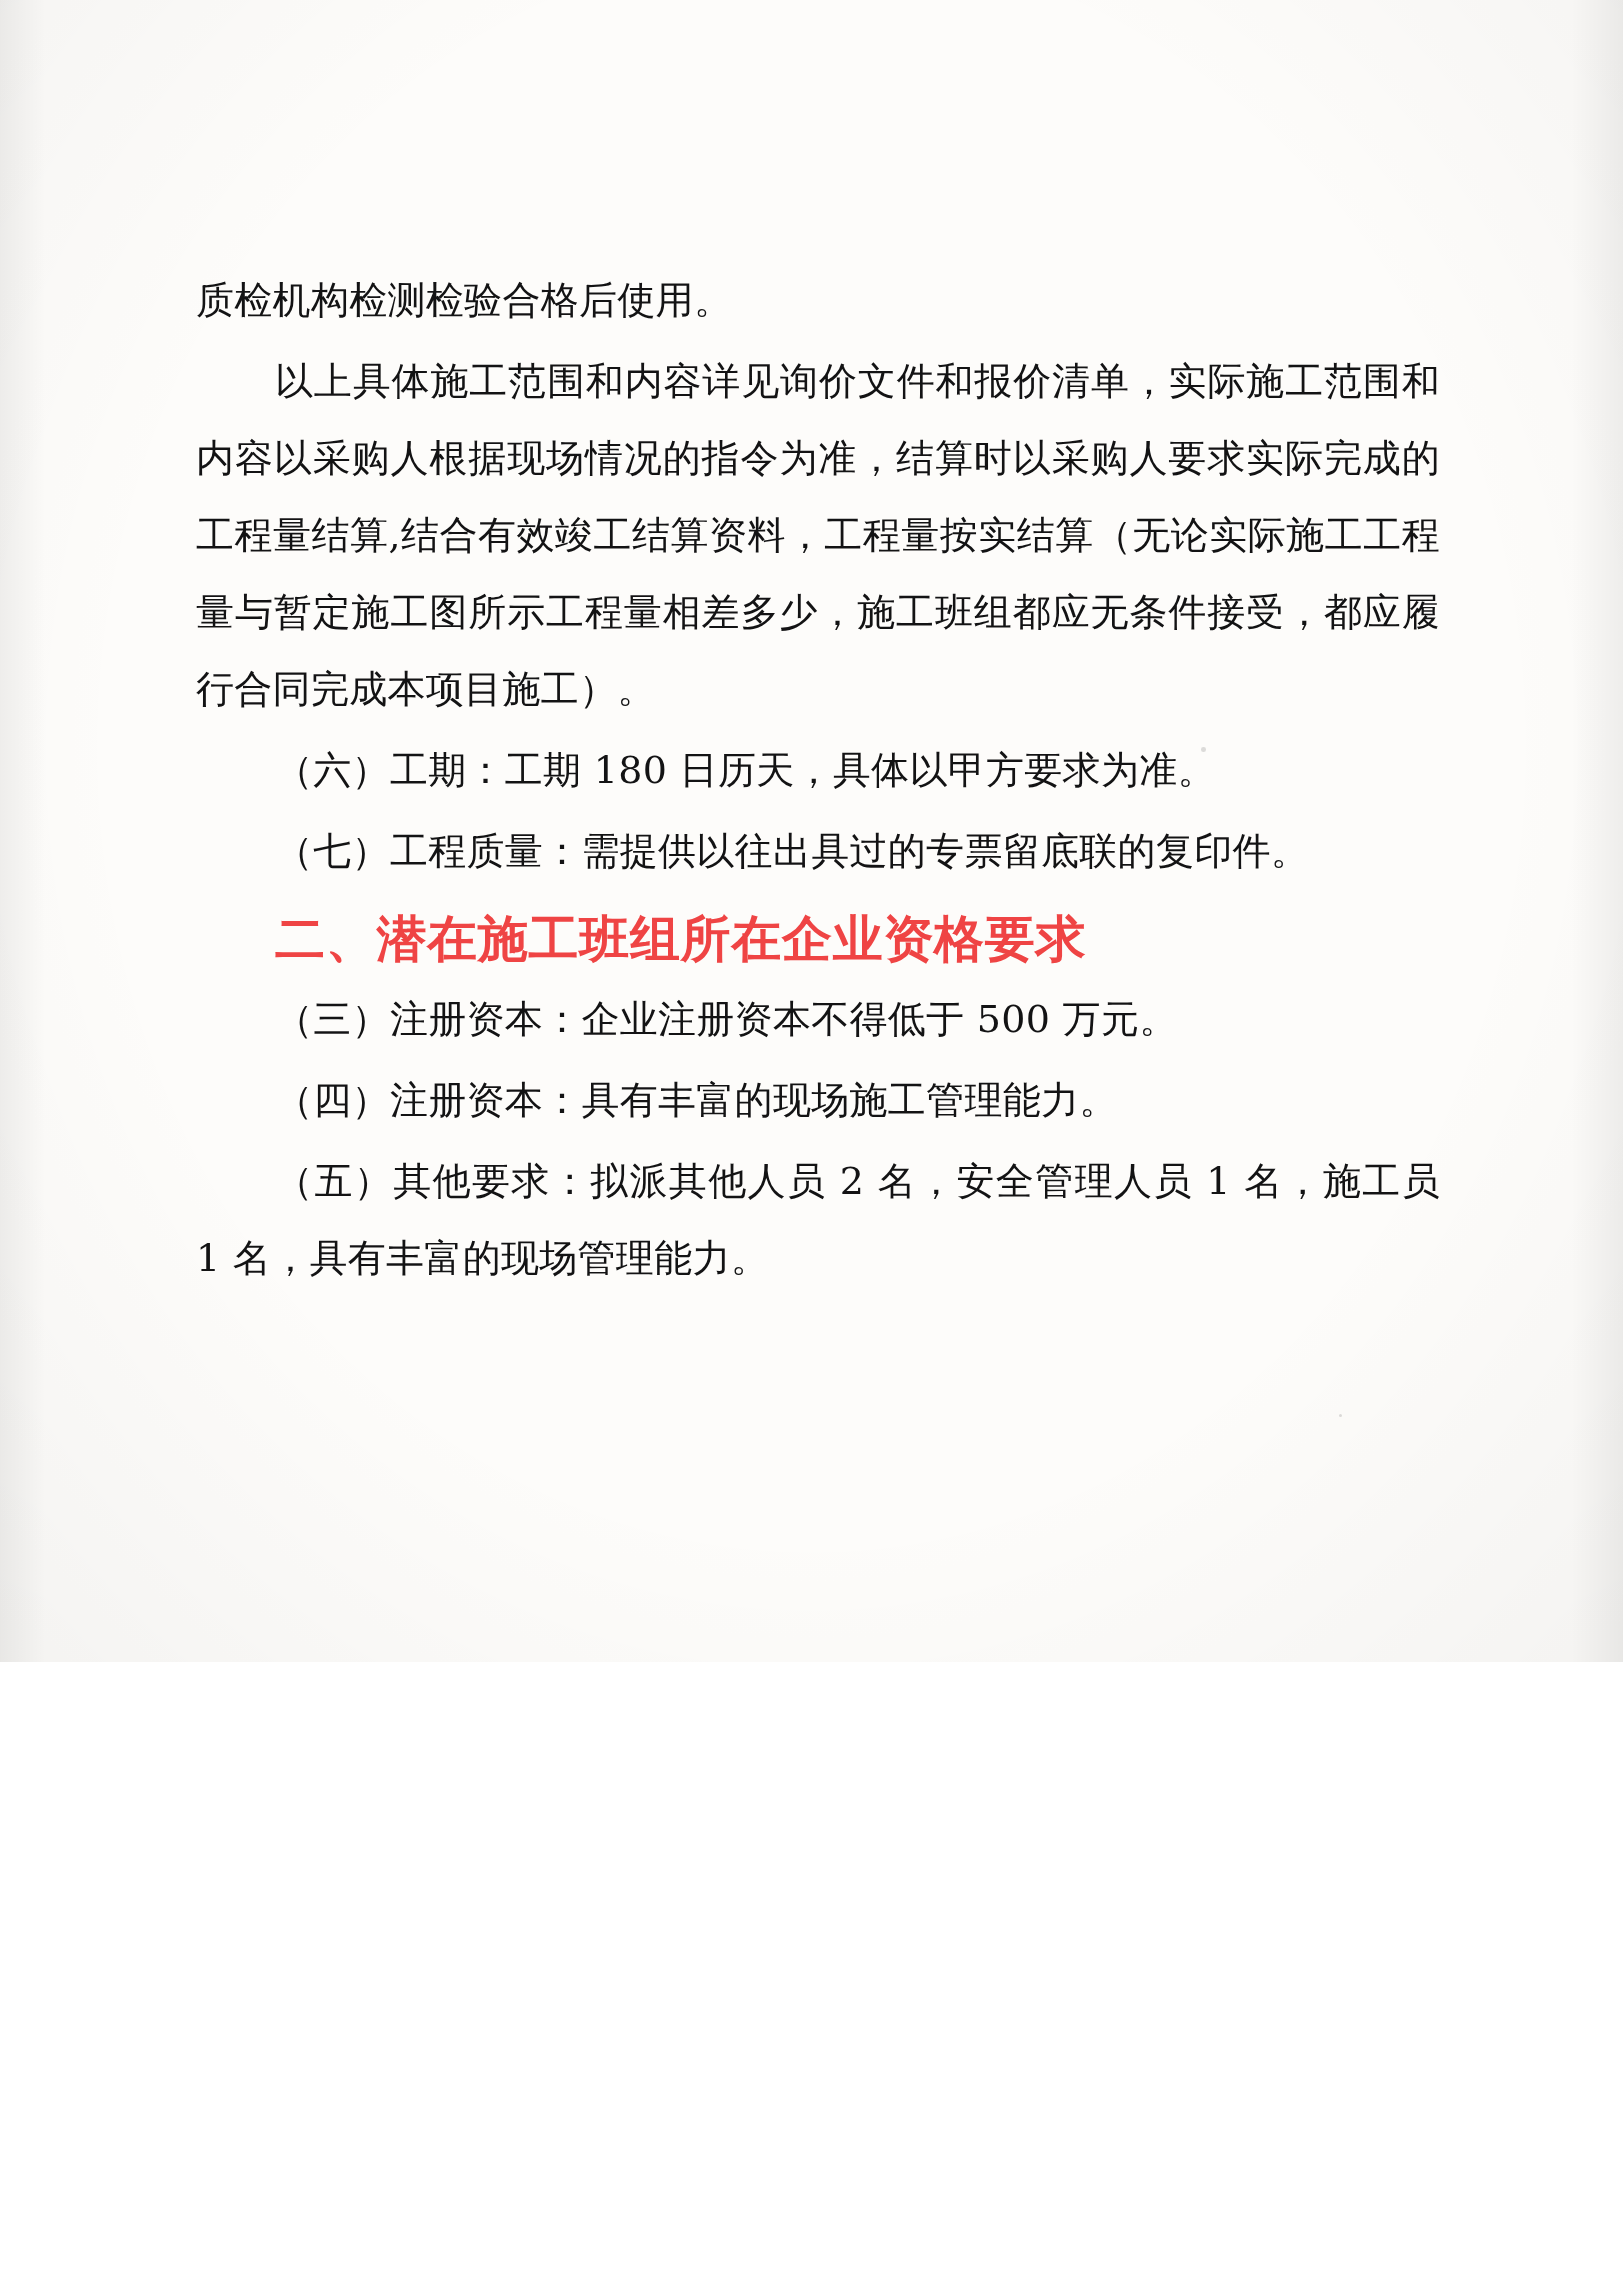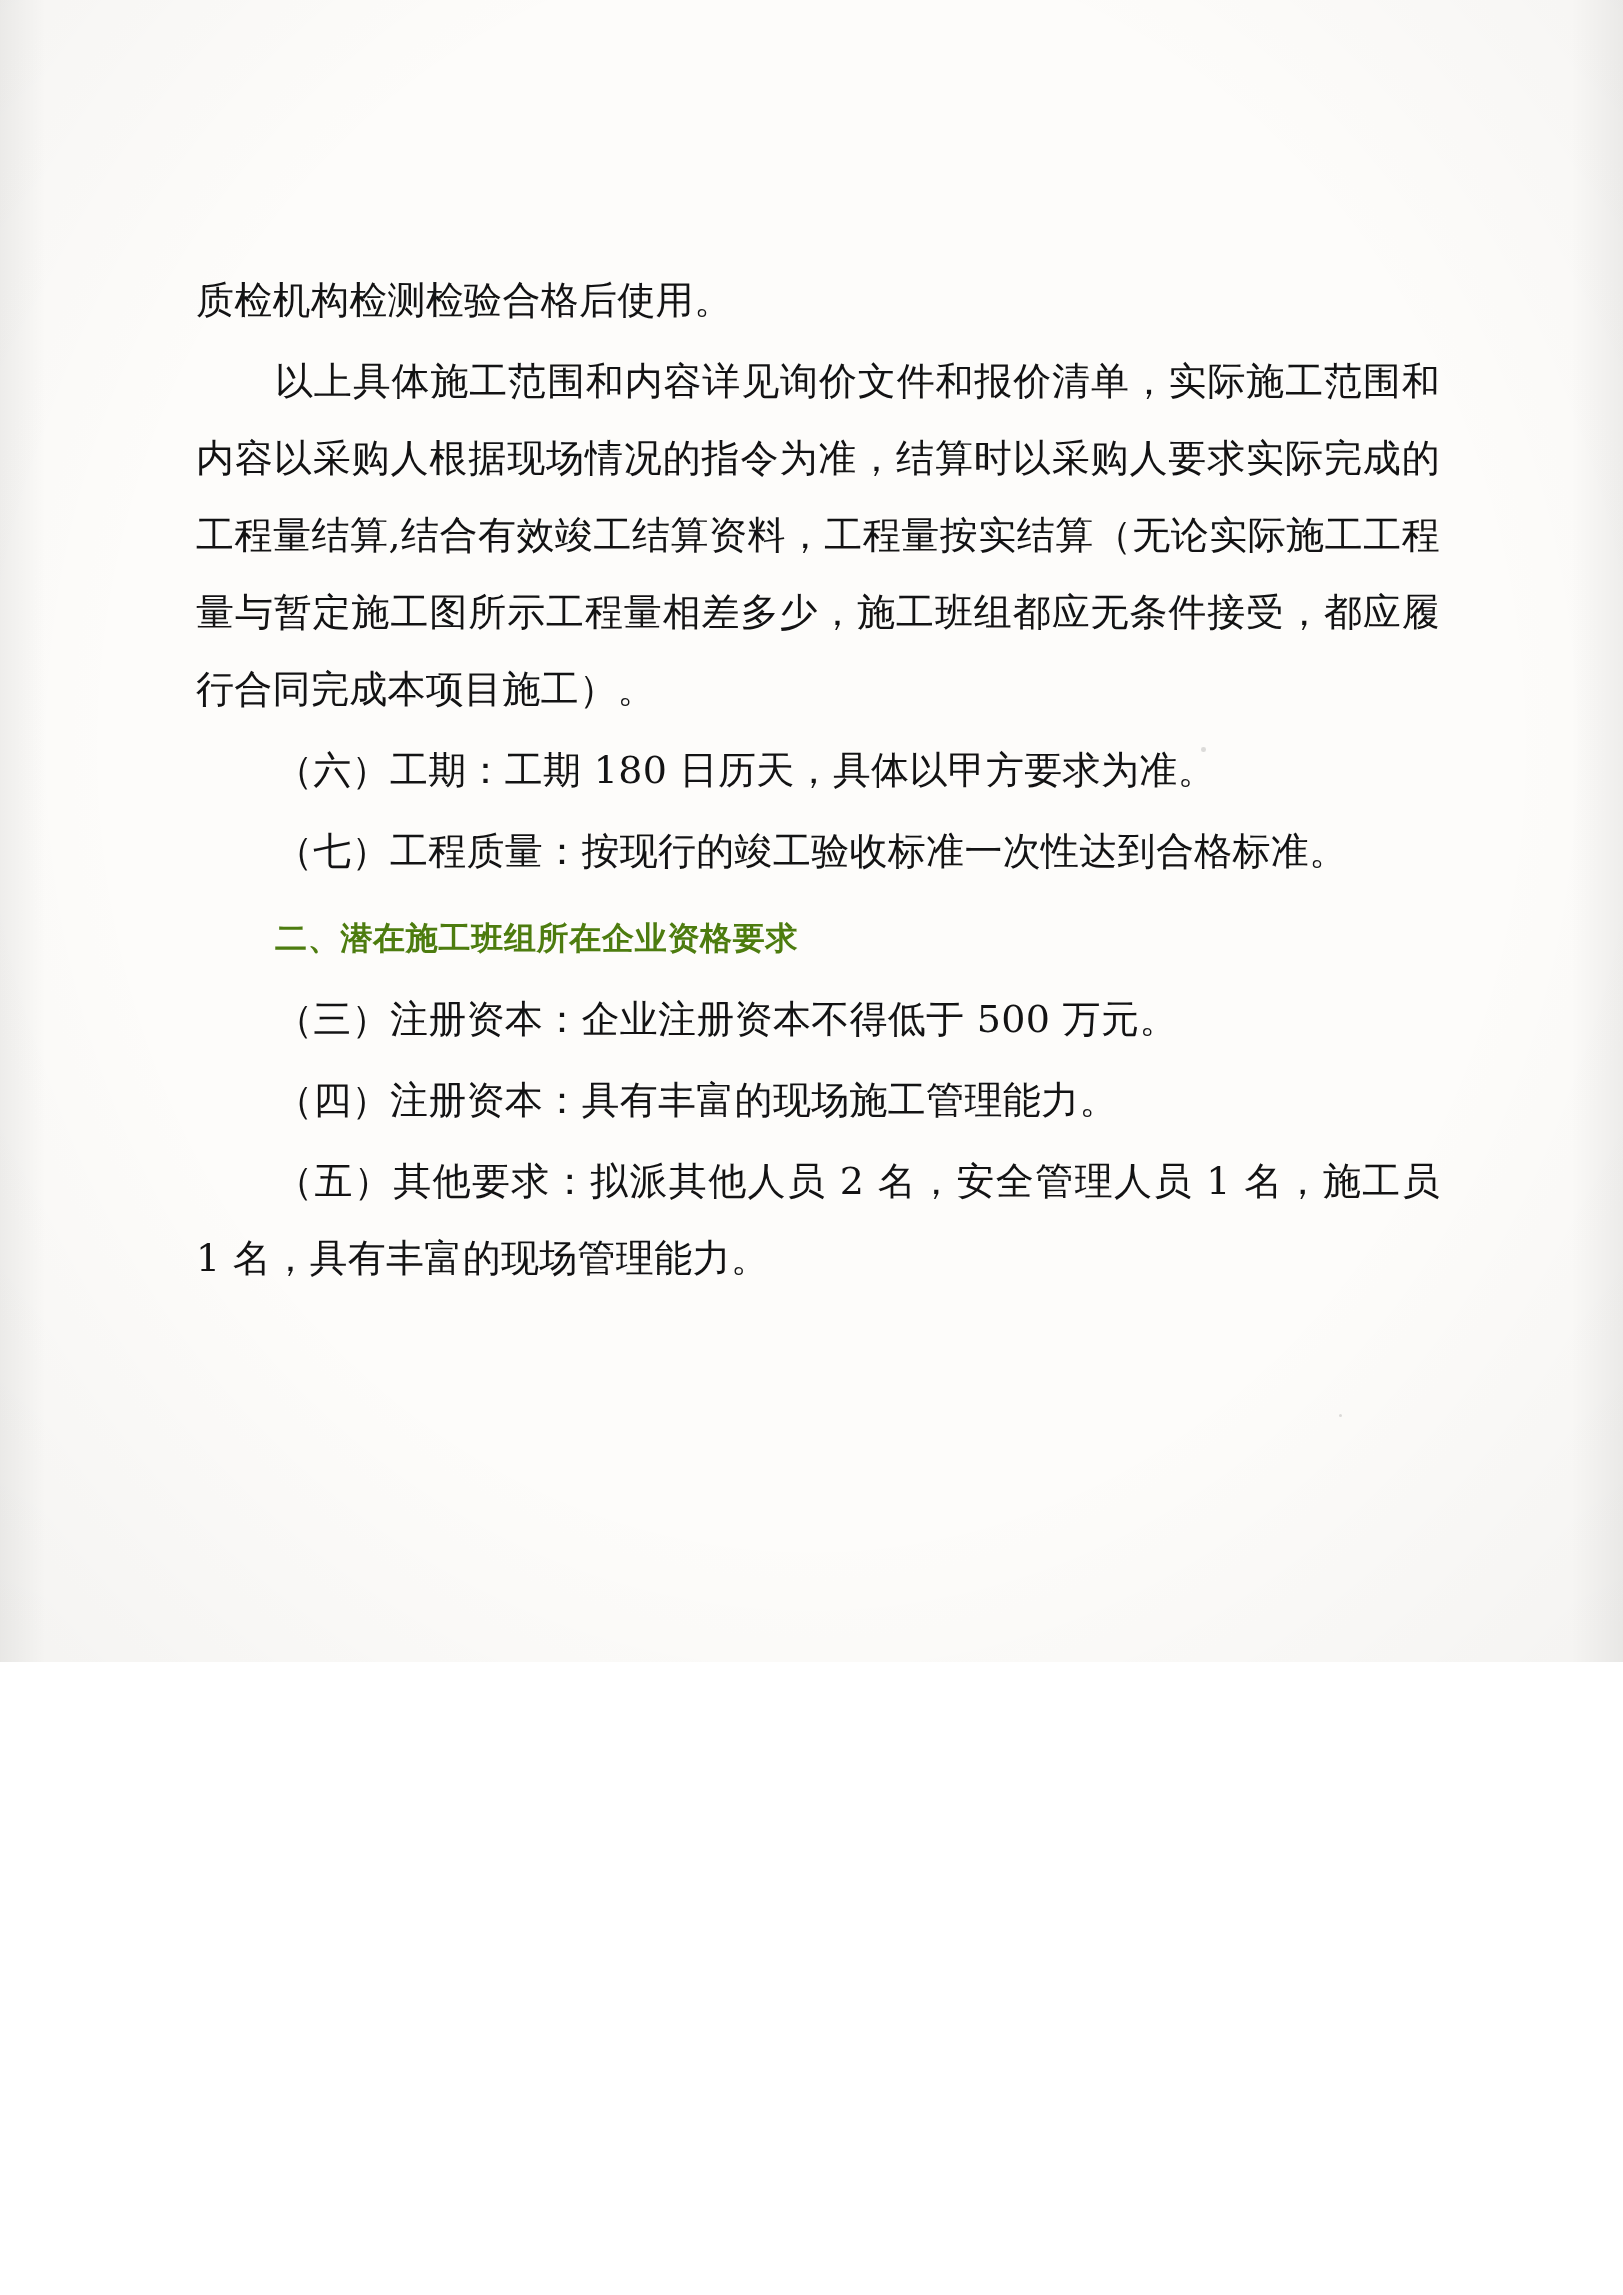--- a/index.html
+++ b/index.html
@@ -41,25 +41,25 @@
     color: #131314;
     text-align: justify;
     text-justify: inter-ideograph;
     letter-spacing: 0.3px;
   }
   p.indent {
     text-indent: 79px;
   }
   p.heading {
     margin: 10.5px 0 3.9px 0;
-    font-size: 32px;
+    font-size: 50px;
     line-height: 77px;
     font-weight: bold;
     text-indent: 79px;
-    color: #4d7c0f;
+    color: #ef4444;
     letter-spacing: 0.7px;
   }
   .page-number {
     position: absolute;
     left: 0;
     right: 0;
     top: 2091px;
     text-align: center;
     font-size: 26px;
     color: #1a1a1a;
@@ -86,21 +86,21 @@
 <div class="page">
 
   <div class="content">
 
     <p class="para">质检机构检测检验合格后使用。</p>
 
     <p class="para indent">以上具体施工范围和内容详见询价文件和报价清单，实际施工范围和内容以采购人根据现场情况的指令为准，结算时以采购人要求实际完成的工程量结算,结合有效竣工结算资料，工程量按实结算（无论实际施工工程量与暂定施工图所示工程量相差多少，施工班组都应无条件接受，都应履行合同完成本项目施工）。</p>
 
     <p class="para indent">（六）工期：工期 180 日历天，具体以甲方要求为准。</p>
 
-    <p class="para indent">（七）工程质量：按现行的竣工验收标准一次性达到合格标准。</p>
+    <p class="para indent">（七）工程质量：需提供以往出具过的专票留底联的复印件。</p>
 
     <p class="heading">二、潜在施工班组所在企业资格要求</p>
 
 
 
     <p class="para indent">（三）注册资本：企业注册资本不得低于 500 万元。</p>
 
     <p class="para indent">（四）注册资本：具有丰富的现场施工管理能力。</p>
 
     <p class="para indent">（五）其他要求：拟派其他人员 2 名，安全管理人员 1 名，施工员 1 名，具有丰富的现场管理能力。</p>

